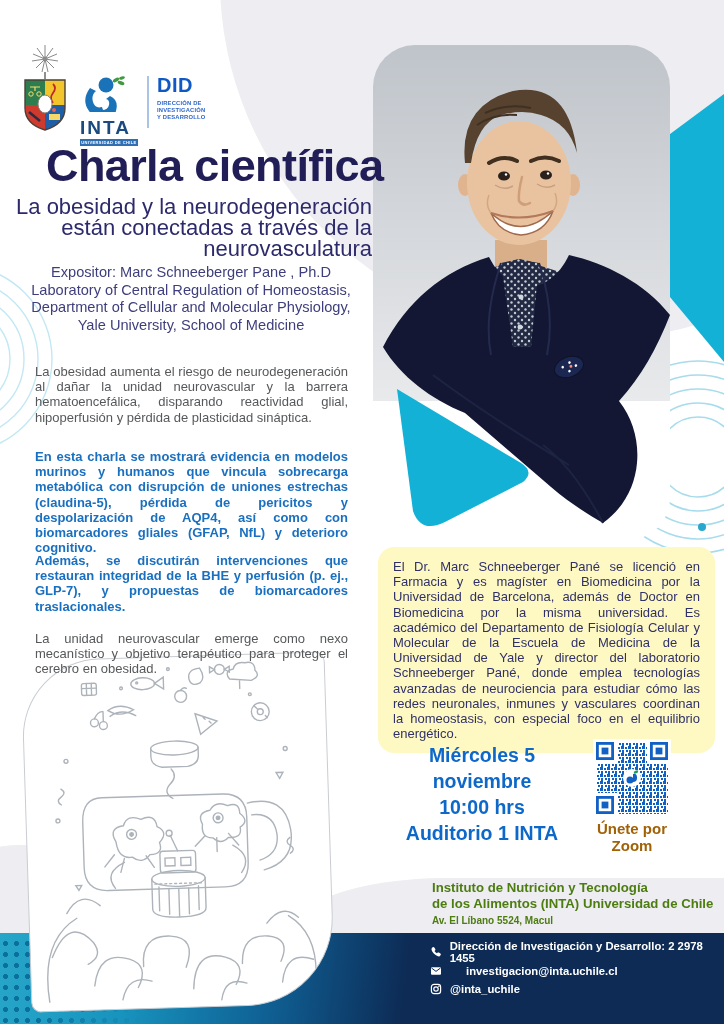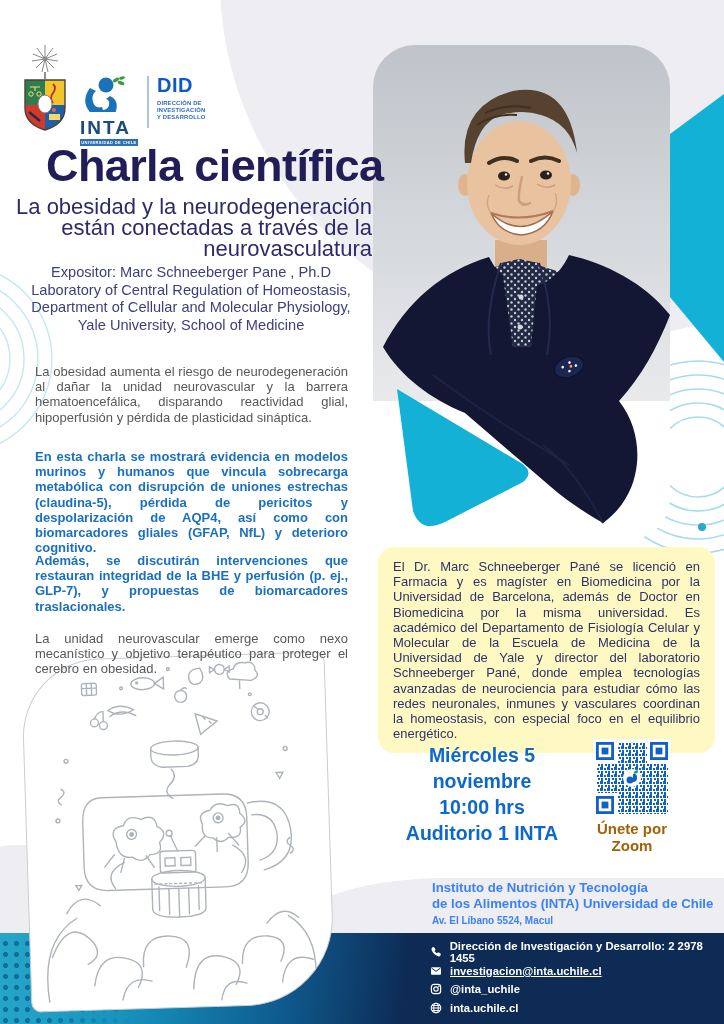--- a/index.html
+++ b/index.html
@@ -46,27 +46,27 @@
   
   .photo-wrap{left:373px;top:45px;width:297px;height:495px;border-radius:42px;overflow:hidden;}
   .bio-card{left:378px;top:547px;width:337px;background:#fef9c3;border-radius:16px;
             padding:12px 15px;box-sizing:border-box;font-size:13px;line-height:15.2px;
             color:#303168;text-align:justify;}
   .event{left:378px;top:742px;width:208px;text-align:center;font-size:19.5px;line-height:26px;
          font-weight:bold;color:#0d68c9;white-space:pre-line;}
   .qr{left:593px;top:739px;width:78px;height:78px;}
   .zoom-label{left:576px;top:820px;width:112px;text-align:center;font-size:15px;line-height:17px;
               font-weight:bold;color:#a16207;white-space:pre-line;}
-  .institute{left:432px;top:880px;color:#3b82f6;}
+  .institute{left:432px;top:880px;color:#4d7c0f;}
   .institute-name{font-size:13.2px;line-height:16px;font-weight:bold;white-space:pre-line;}
   .institute-address{font-size:10px;font-weight:bold;margin-top:3px;}
   .footer-rows{left:430px;top:943px;}
   .f-row{display:flex;align-items:center;height:18.5px;gap:8px;}
   .f-label{font-size:11.3px;font-weight:bold;color:#fff;}
-  .f-label.link{text-decoration:underline;}
+  .f-label.link{margin-left:16px;}
 
   
   .illus-card{left:26px;top:656px;width:302px;height:350px;background:#fff;
               border:1.5px solid #c9cdd3;border-radius:78px 10px 88px 10px;
               transform:rotate(-1.8deg);overflow:hidden;}
 
   .arcs-left{left:-62px;top:242px;}
   .net-circles{left:598px;top:357px;}
 </style>
 </head>
@@ -360,23 +360,15 @@
       <span class="f-label link">investigacion@inta.uchile.cl</span>
     </div>
     <div class="f-row">
       <svg width="12" height="12" viewBox="0 0 12 12">
         <rect x="1.4" y="1.4" width="9.2" height="9.2" rx="2.6" fill="none" stroke="#fff" stroke-width="1.2"></rect>
         <circle cx="6" cy="6" r="2.2" fill="none" stroke="#fff" stroke-width="1.2"></circle>
         <circle cx="8.9" cy="3.2" r=".8" fill="#fff"></circle>
       </svg>
       <span class="f-label">@inta_uchile</span>
     </div>
-    <div class="f-row">
-      <svg width="12" height="12" viewBox="0 0 12 12">
-        <circle cx="6" cy="6" r="4.8" fill="none" stroke="#fff" stroke-width="1.1"></circle>
-        <ellipse cx="6" cy="6" rx="2.2" ry="4.8" fill="none" stroke="#fff" stroke-width="1"></ellipse>
-        <path d="M1.2 6h9.6 M2 3.4h8 M2 8.6h8" stroke="#fff" stroke-width="1" fill="none"></path>
-      </svg>
-      <span class="f-label">inta.uchile.cl</span>
-    </div>
   </div>
 
 </div>
 
 </body></html>

